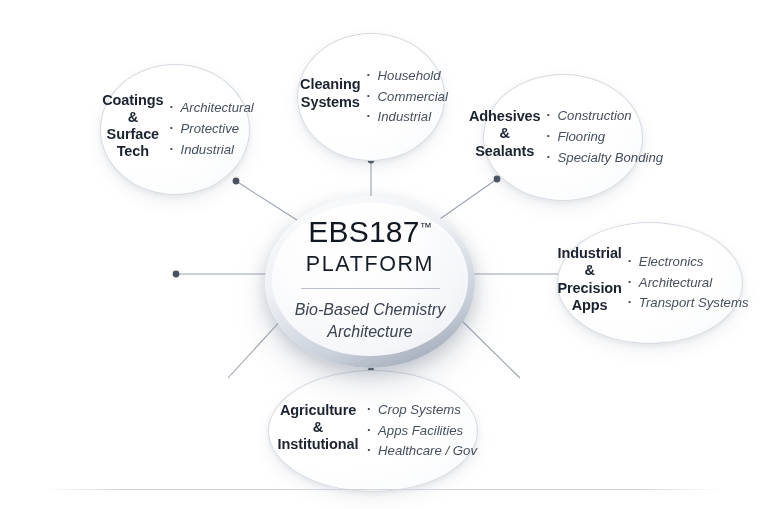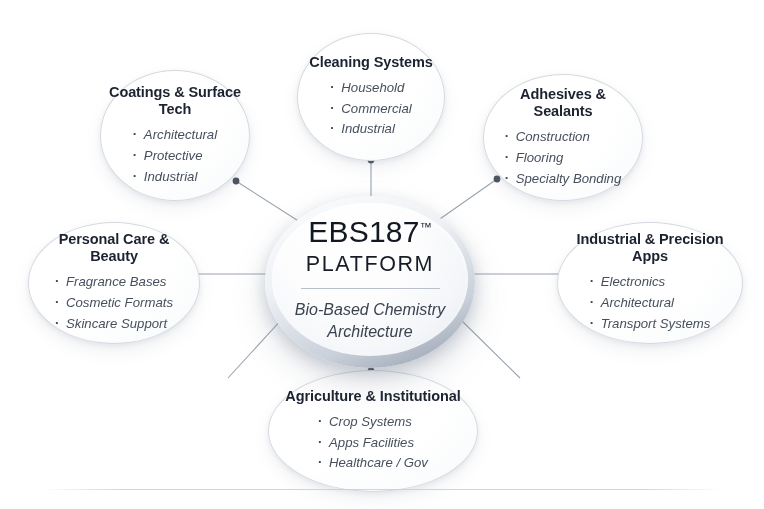--- a/index.html
+++ b/index.html
@@ -34,21 +34,20 @@
     border-radius: 50%;
     background:
       radial-gradient(ellipse at 34% 24%, #ffffff 0%, #ffffff 52%, #fbfcfd 76%, #f3f5f8 100%);
     border: 1px solid #d5dae1;
     box-shadow:
       0 2px 5px rgba(120,132,148,0.13),
       0 8px 16px rgba(120,132,148,0.10),
       inset 0 1px 2px rgba(255,255,255,0.95);
     box-sizing: border-box;
     display: flex;
-    flex-direction: column;
     align-items: center;
     justify-content: center;
     text-align: center;
   }
   .node-title {
     font-size: 14.5px;
     font-weight: bold;
     color: #1c2330;
     line-height: 1.18;
     letter-spacing: -0.1px;
@@ -171,21 +170,21 @@
     <g fill="#4a5260">
       <circle cx="236" cy="181" r="3.4"></circle>
       <circle cx="371" cy="160" r="3.4"></circle>
       <circle cx="497" cy="179" r="3.4"></circle>
       <circle cx="176" cy="274" r="3.4"></circle>
       <circle cx="563" cy="274" r="3.4"></circle>
       <circle cx="371" cy="371" r="3.4"></circle>
     </g>
   </svg>
 
-  <div class="node" style="left:100px; top:70px; width:150px; height:131px;">
+  <div class="node" style="left:100px; top:64px; width:150px; height:131px;">
     <div class="node-title">Coatings &amp; Surface
 Tech</div>
     <ul class="node-list">
       <li>Architectural</li>
       <li>Protective</li>
       <li>Industrial</li>
     </ul>
   </div>
 
   <div class="node" style="left:297px; top:33px; width:148px; height:128px;">
@@ -199,28 +198,20 @@
 
   <div class="node" style="left:483px; top:74px; width:160px; height:127px;">
     <div class="node-title">Adhesives &amp; Sealants</div>
     <ul class="node-list">
       <li>Construction</li>
       <li>Flooring</li>
       <li>Specialty Bonding</li>
     </ul>
   </div>
 
-  <div class="node" style="left:28px; top:222px; width:172px; height:122px;">
-    <div class="node-title">Personal Care &amp; Beauty</div>
-    <ul class="node-list">
-      <li>Fragrance Bases</li>
-      <li>Cosmetic Formats</li>
-      <li>Skincare Support</li>
-    </ul>
-  </div>
 
   <div class="node" style="left:557px; top:222px; width:186px; height:122px;">
     <div class="node-title">Industrial &amp; Precision Apps</div>
     <ul class="node-list">
       <li>Electronics</li>
       <li>Architectural</li>
       <li>Transport Systems</li>
     </ul>
   </div>
 

